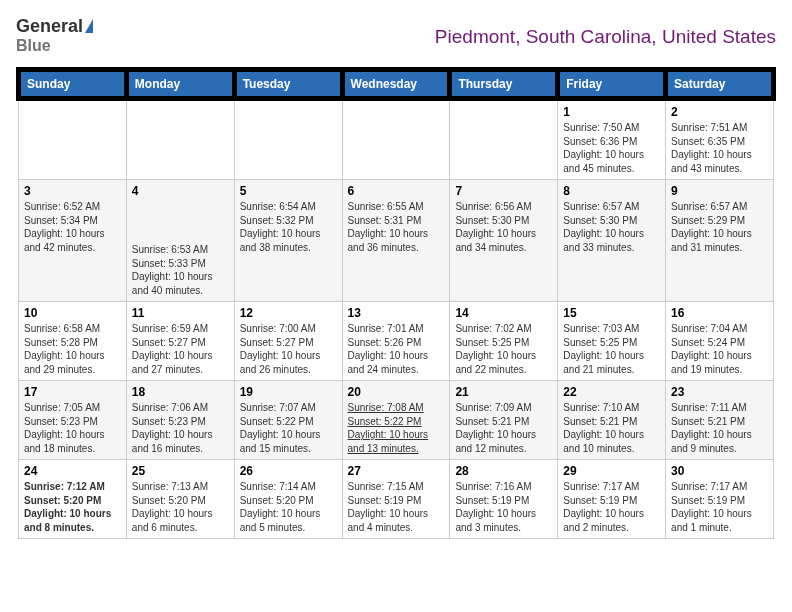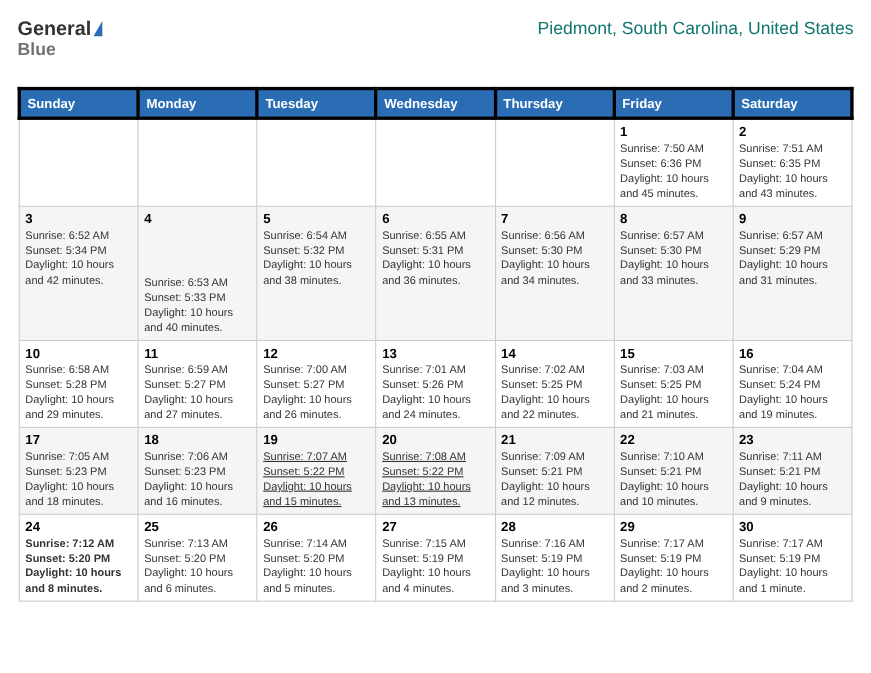--- a/index.html
+++ b/index.html
@@ -6,22 +6,22 @@
     body {
       font-family: Arial, sans-serif;
       background: #fff;
       width: 792px;
       min-height: 612px;
       padding: 16px;
     }
     .header {
       display: flex;
       justify-content: space-between;
-      align-items: flex-start;
-      margin-bottom: 24px;
+      align-items: center;
+      margin-bottom: 12px;
     }
     .logo {
       display: flex;
       flex-direction: column;
       align-items: flex-start;
     }
     .logo-text {
       display: flex;
       align-items: center;
       font-size: 18px;
@@ -39,37 +39,37 @@
       margin-bottom: 2px;
     }
     .title-block { text-align: right; }
     .month-title {
       font-size: 36px;
       font-weight: normal;
       color: #333;
       line-height: 1.1;
     }
     .location {
-      font-size: 16px;
-      color: #0f766e;
+      font-size: 19px;
+      color: #701a75;
       margin-top: 2px;
     }
     .calendar {
       width: 100%;
       border-collapse: collapse;
       font-size: 11px;
     }
     .calendar th {
       background-color: #2a6db5;
       color: #fff;
       text-align: left;
       padding: 5px 6px;
       font-size: 12px;
       font-weight: bold;
-      border: 3px solid #000000;
+      border: 5px solid #000000;
     }
     .calendar td {
       border: 1px solid #ccc;
       vertical-align: top;
       padding: 4px 5px;
       width: 108px;
       min-height: 70px;
       background: #fff;
     }
     .calendar tr:nth-child(even) td {
@@ -253,21 +253,21 @@
         </td>
         <td>
           <span class="day-number">18</span>
           <div class="day-info" style="white-space: pre-line;">Sunrise: 7:06 AM
 Sunset: 5:23 PM
 Daylight: 10 hours
 and 16 minutes.</div>
         </td>
         <td>
           <span class="day-number">19</span>
-          <div class="day-info" style="white-space: pre-line; text-decoration: underline;">Sunrise: 7:07 AM
+          <div class="day-info" style="white-space: pre-line;">Sunrise: 7:07 AM
 Sunset: 5:22 PM
 Daylight: 10 hours
 and 15 minutes.</div>
         </td>
         <td>
           <span class="day-number">20</span>
           <div class="day-info" style="white-space: pre-line; text-decoration: underline;">Sunrise: 7:08 AM
 Sunset: 5:22 PM
 Daylight: 10 hours
 and 13 minutes.</div>

